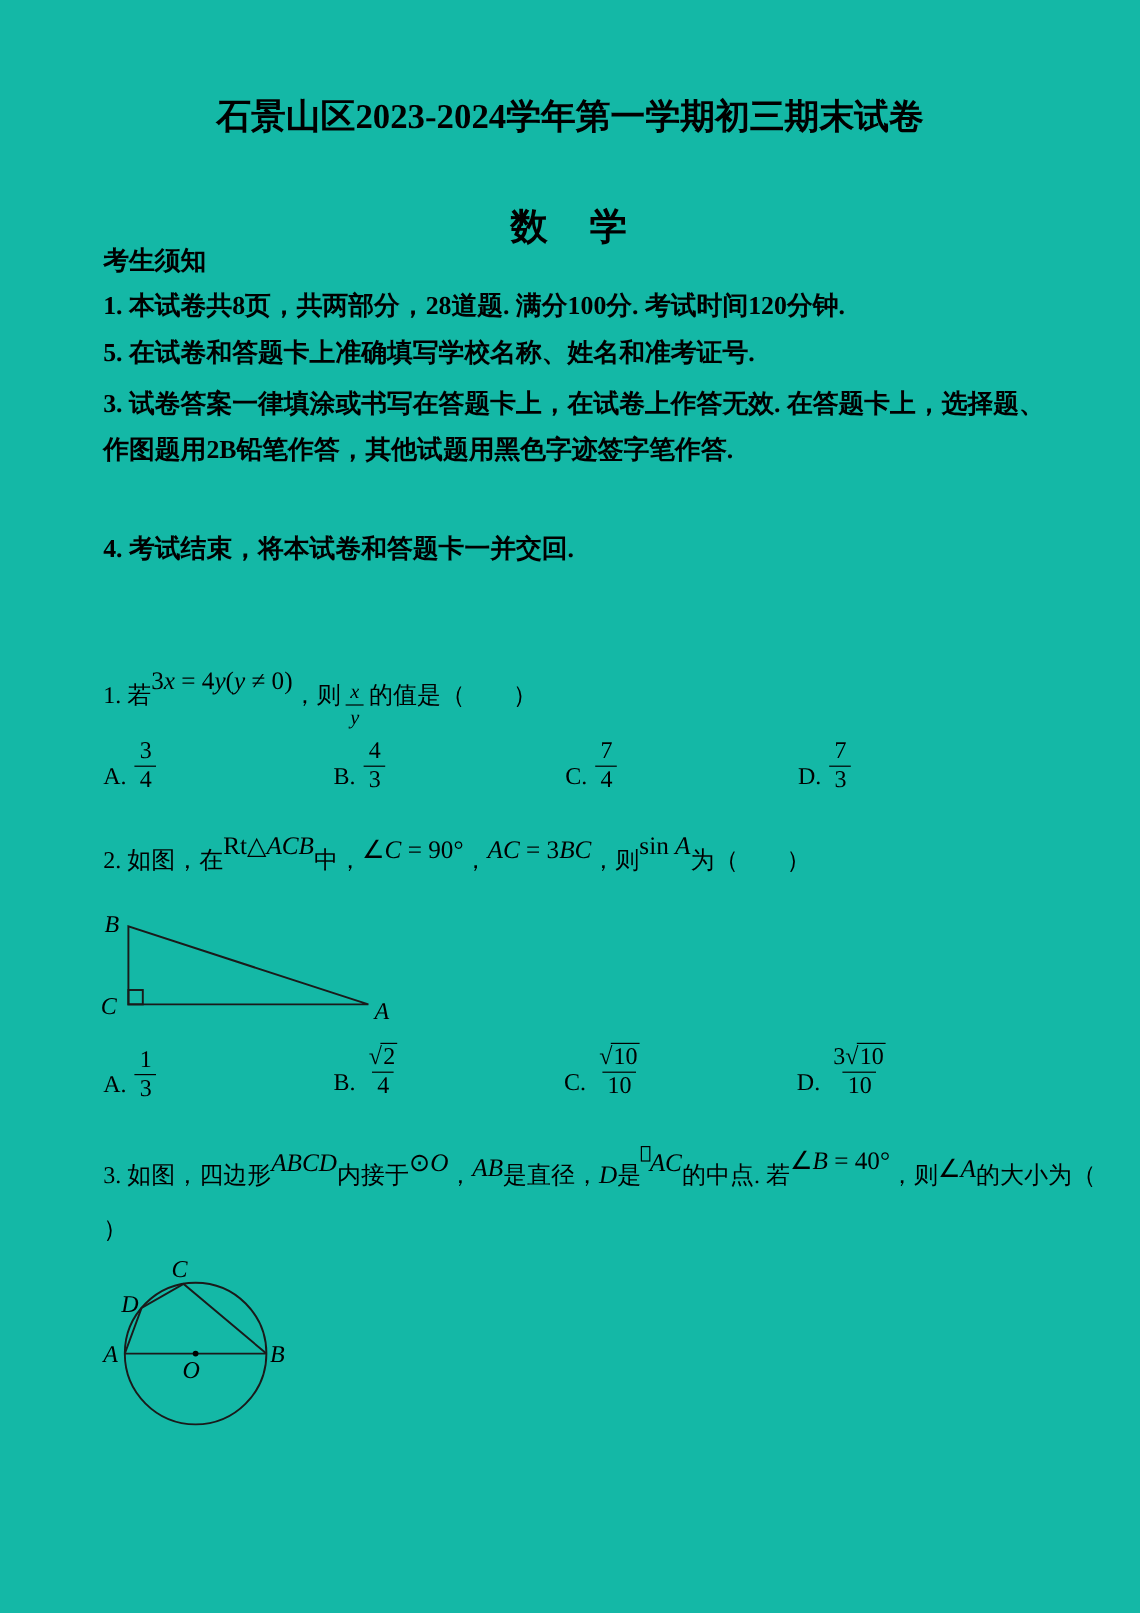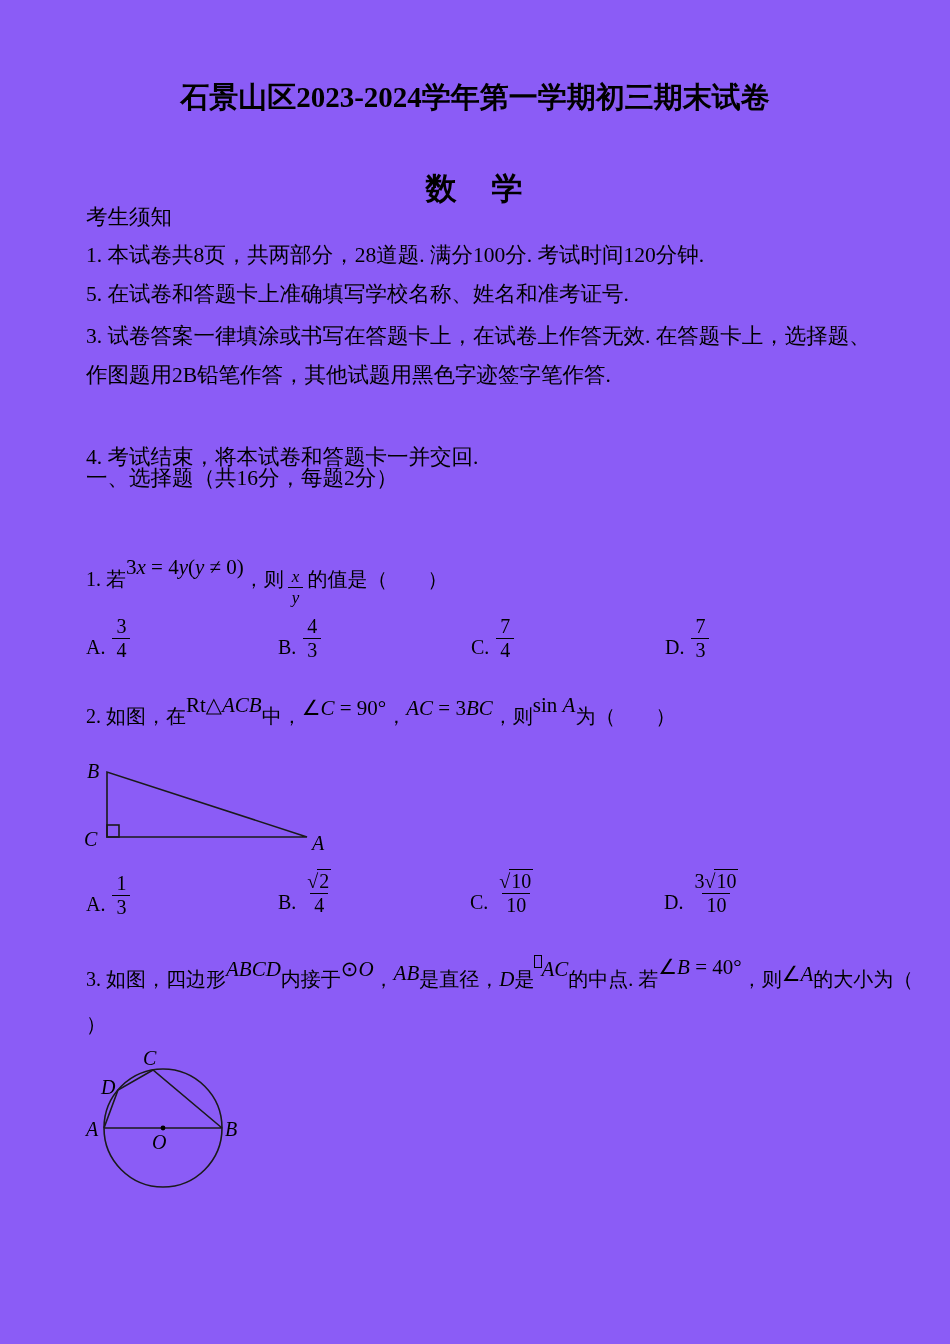--- a/index.html
+++ b/index.html
@@ -1,23 +1,23 @@
 <!DOCTYPE html>
 <html><head>
 <meta charset="utf-8">
 <style>
   html,body{margin:0;padding:0;background:#fff;}
-  .page{position:relative;width:950px;height:1344px;background:#8b5cf6;overflow:hidden;
+  .page{position:relative;width:950px;height:1344px;background:#14b8a6;overflow:hidden;
         font-family:"Liberation Serif","DejaVu Serif",serif;color:#000;}
   .center{position:absolute;left:0;width:950px;text-align:center;white-space:nowrap;}
   .line{position:absolute;white-space:nowrap;}
   .blk{position:absolute;}
   .doc-title{top:78px;font-size:29px;font-weight:700;}
   .doc-subject{top:143px;font-size:31px;font-weight:700;letter-spacing:2px;margin-top:25px;}
-  .notice{font-size:21.5px;font-weight:400;}
+  .notice{font-size:21.5px;font-weight:700;}
   .qtext{font-size:20px;}
   .mi{font-style:italic;font-family:"Liberation Serif",serif;}
   .mr{font-style:normal;font-family:"Liberation Serif",serif;}
   .rel{display:inline-block;position:relative;}
   .frac{display:inline-flex;flex-direction:column;align-items:center;line-height:1.15;text-align:center;vertical-align:baseline;}
   .frac .num{display:block;padding:0 4px;}
   .frac .den{display:block;border-top:1.4px solid #000;padding:0 4px;}
   .opt{position:absolute;display:flex;align-items:flex-end;gap:7px;font-size:20px;}
   .optlabel{padding-bottom:3px;}
   .sq{font-style:normal;}
@@ -34,21 +34,20 @@
 
   <div class="center doc-title">石景山区2023-2024学年第一学期初三期末试卷</div>
   <div class="center doc-subject">数　学</div>
 
   <div class="line notice" style="left:86px;top:202px;">考生须知</div>
   <div class="line notice" style="left:86px;top:240px;">1. 本试卷共8页，共两部分，28道题. 满分100分. 考试时间120分钟.</div>
   <div class="line notice" style="left:86px;top:279px;">5. 在试卷和答题卡上准确填写学校名称、姓名和准考证号.</div>
   <div class="blk notice" style="left:86px;top:317px;width:792px;line-height:39px;">3. 试卷答案一律填涂或书写在答题卡上，在试卷上作答无效. 在答题卡上，选择题、作图题用2B铅笔作答，其他试题用黑色字迹签字笔作答.</div>
   <div class="line notice" style="left:86px;top:394px;margin-top:48px;">4. 考试结束，将本试卷和答题卡一并交回.</div>
 
-  <div class="line notice" style="left:86px;top:463px;">一、选择题（共16分，每题2分）</div>
 
   <div class="line qtext" style="left:86px;top:566px;">
     <span>1. 若</span><span class="rel" style="top:-12px;font-size:21px;"><span class="mr">3</span><span class="mi">x</span><span class="mr"> = 4</span><span class="mi">y</span><span class="mr">(</span><span class="mi">y</span><span class="mr"> ≠ 0)</span></span><span>，则</span><span class="frac mi rel" style="top:-4px;font-size:17px;margin:0 4px;">
         <span class="num">x</span>
         <span class="den">y</span>
       </span><span>的值是（　　）</span>
   </div>
 
   <div class="opt" style="left:86px;top:615px;">
     <span class="optlabel">A.</span>

